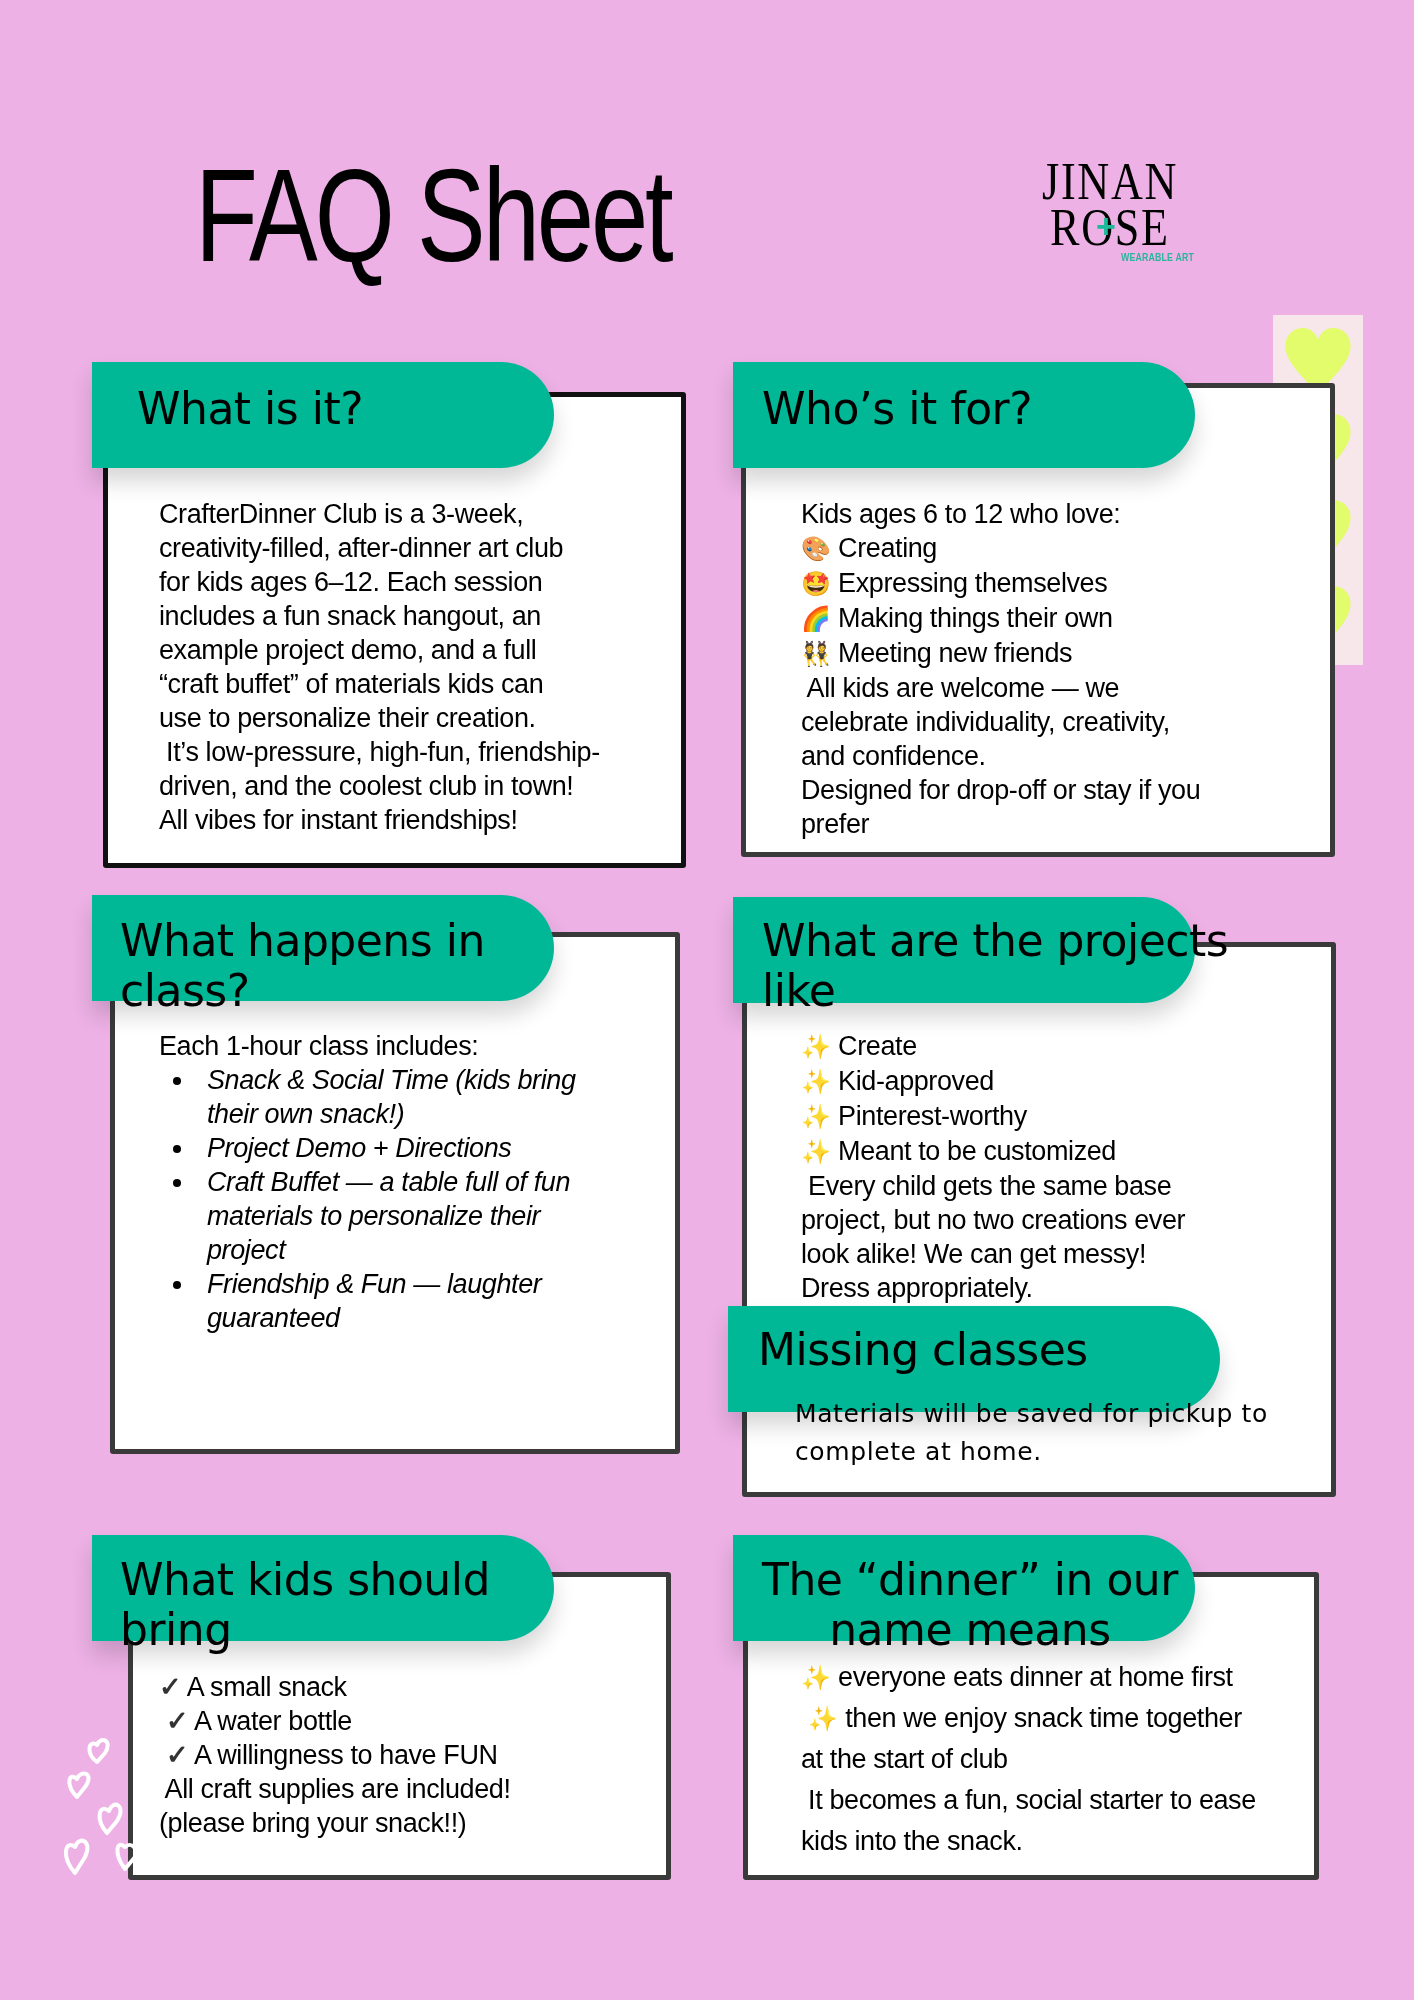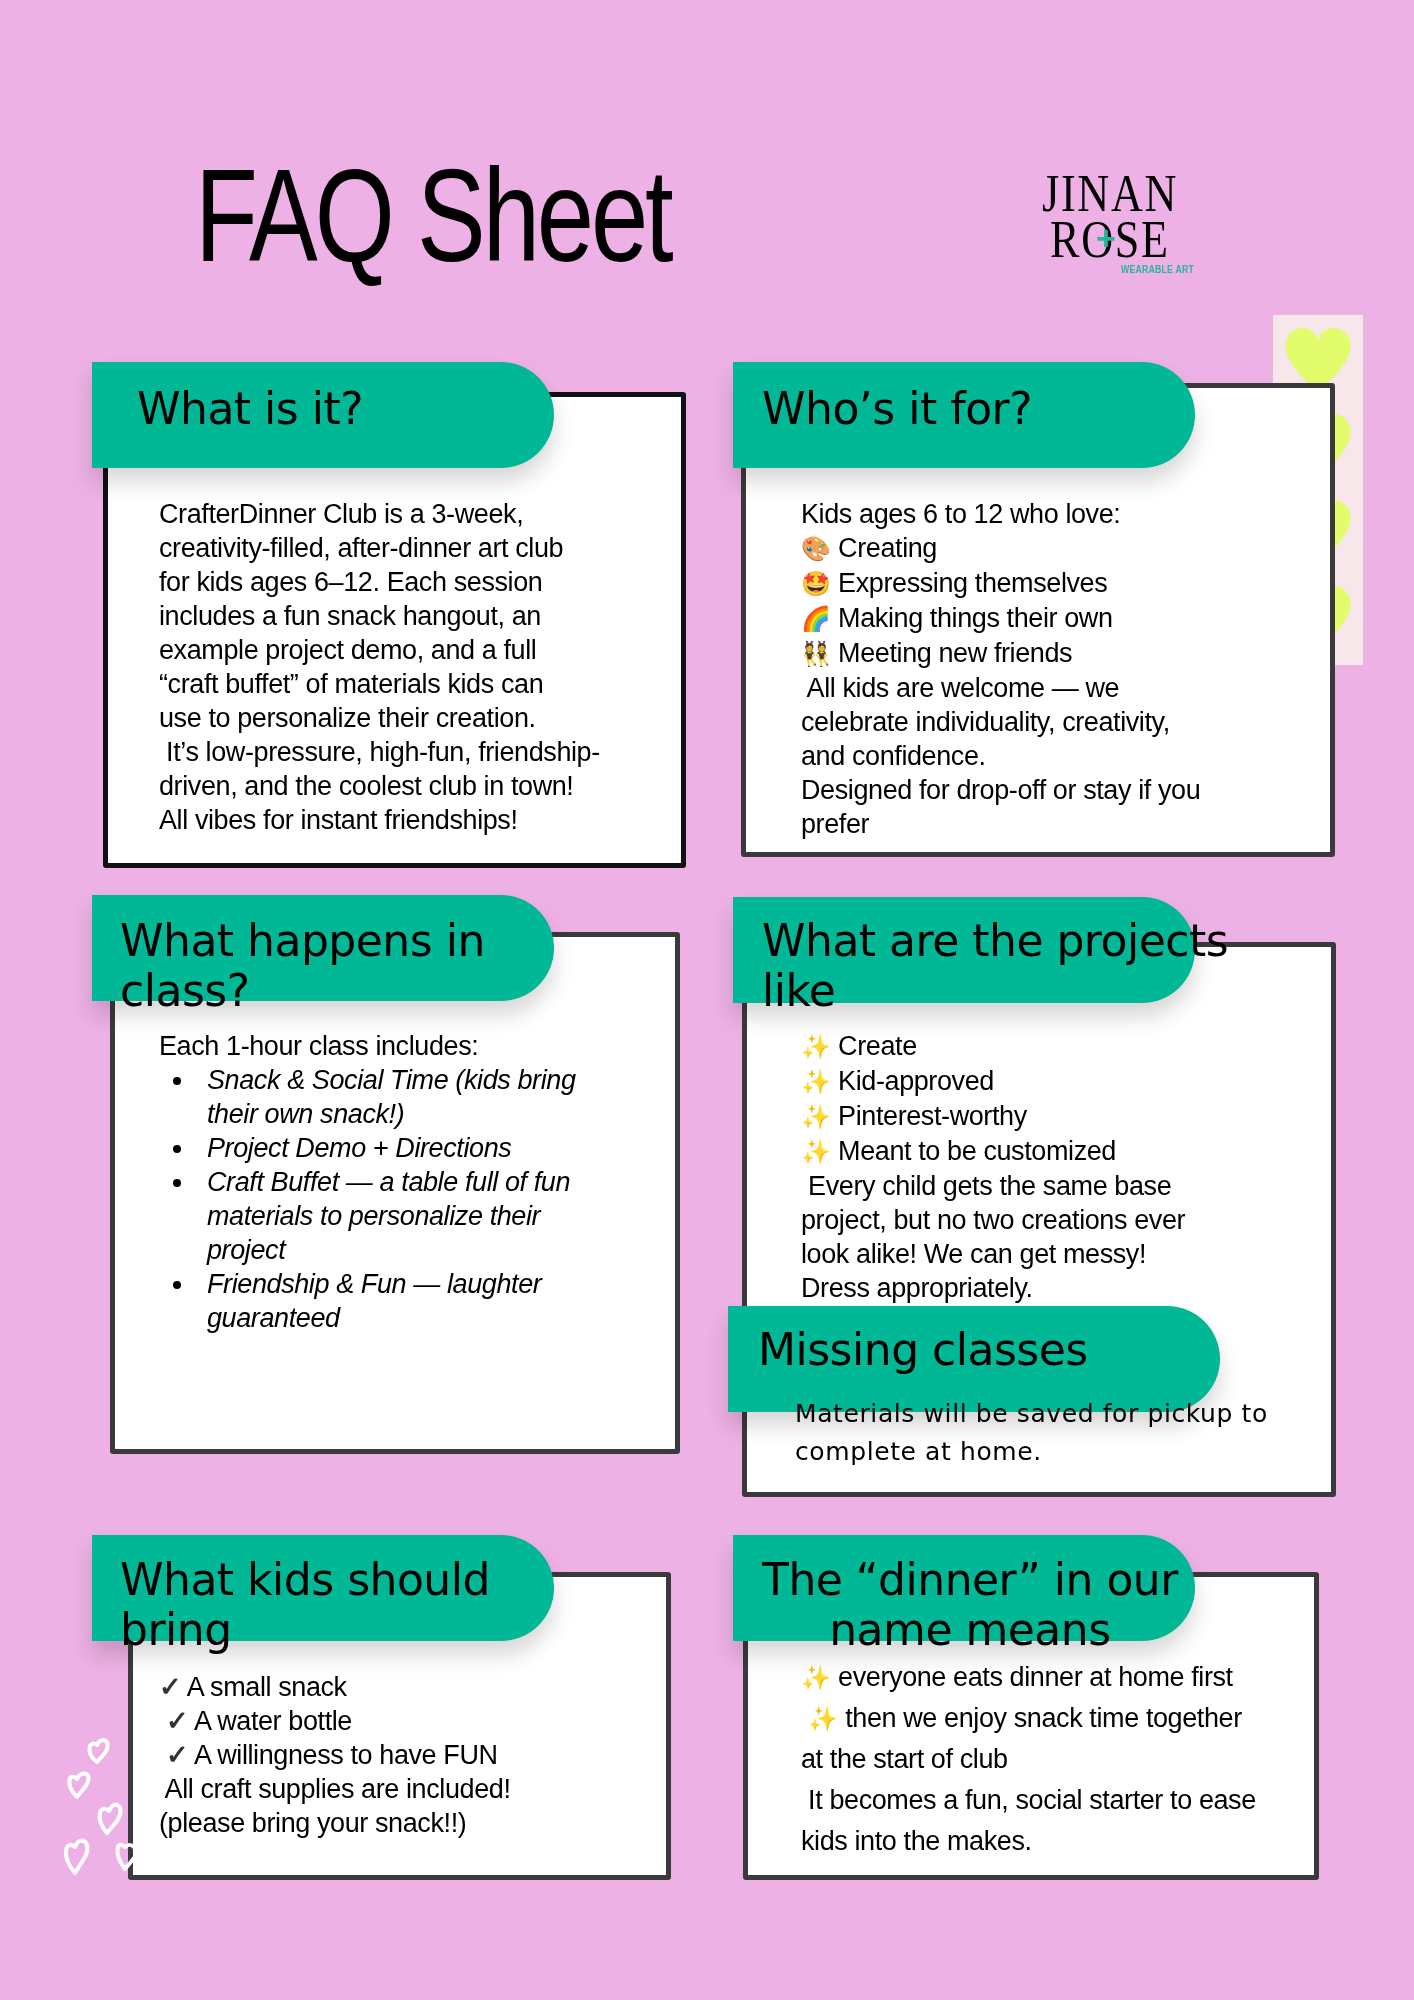--- a/index.html
+++ b/index.html
@@ -9,21 +9,21 @@
       font-family: "Liberation Sans", sans-serif;
       color: #000;
     }
     .title {
       position: absolute; left: 195px; top: 150px;
       font-family: "Liberation Sans Narrow", "Liberation Sans", sans-serif;
       font-size: 132px; font-weight: 400; letter-spacing: -4px;
       transform: scaleX(0.78); transform-origin: left top;
       line-height: 1;
     }
-    .logo { position: absolute; left: 1020px; top: 168px; width: 210px; height: 110px; }
+    .logo { position: absolute; left: 1020px; top: 156px; width: 210px; height: 110px; }
     .logo .l1 {
       position: absolute; left: 22px; top: 0; font-family: "Liberation Serif", serif;
       font-size: 52px; letter-spacing: 2px; line-height: 1; transform: scaleX(0.85); transform-origin: left top;
     }
     .logo .l2 {
       position: absolute; left: 30px; top: 46px; font-family: "Liberation Serif", serif;
       font-size: 52px; letter-spacing: 2px; line-height: 1; transform: scaleX(0.85); transform-origin: left top;
     }
     .logo .plus {
       position: absolute; left: 76px; top: 53px; color: #1fb99b; font-size: 34px; font-weight: 700; line-height: 1;
@@ -212,14 +212,14 @@
 <div class="pill" style="left:733px; top:1535px; width:462px; height:106px;"></div>
 <div class="pill-text" style="left:762px; top:1555px;text-align:center;">
   <span style="display:block">The “dinner” in our</span>
   <span style="display:block">name means</span>
 </div>
 <div class="body-text dinner-text" style="left:801px; top:1657px;">
   <span class="line"><span class="emoji sparkle">✨</span> <span>everyone eats dinner at home first</span></span>
   <span class="line">&nbsp;<span class="emoji sparkle">✨</span> <span>then we enjoy snack time together</span></span>
   <span class="line">at the start of club</span>
   <span class="line" style="white-space:pre"> It becomes a fun, social starter to ease</span>
-  <span class="line">kids into the makes.</span>
+  <span class="line">kids into the snack.</span>
 </div>
 
 </body></html>

